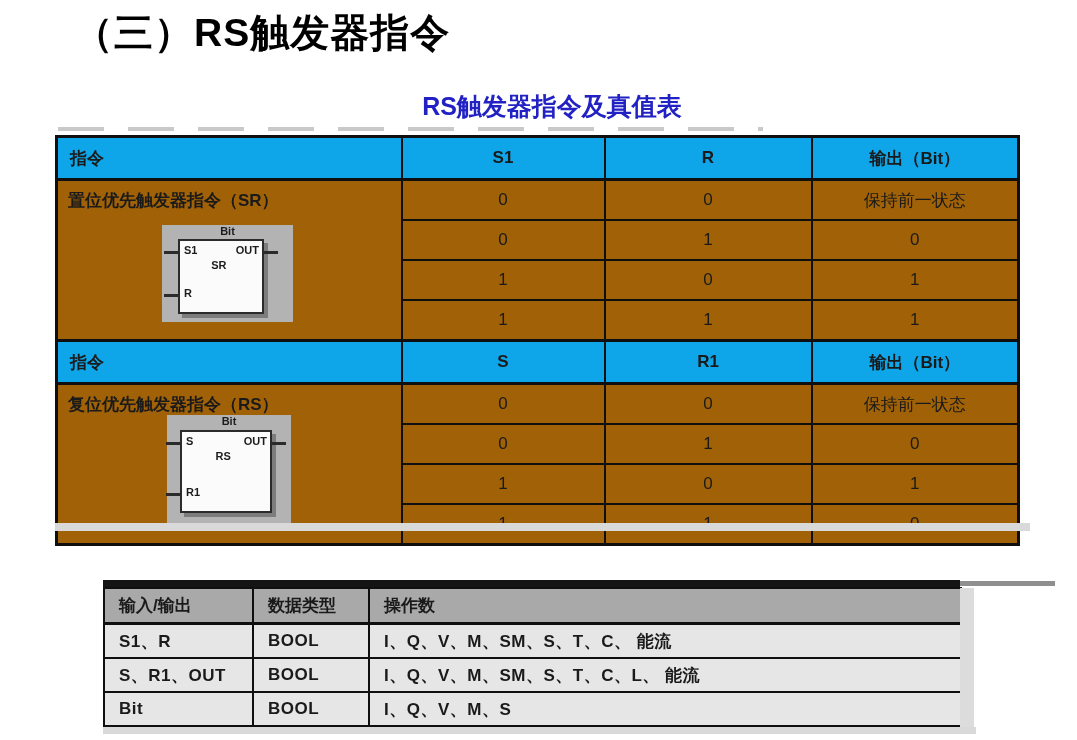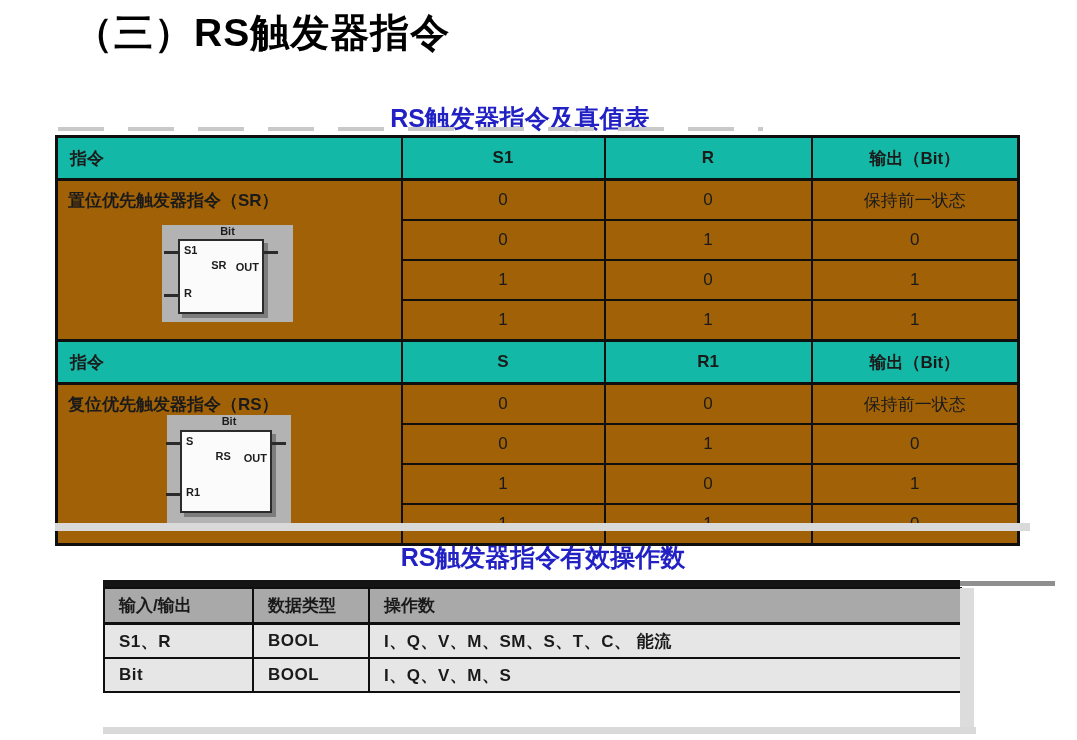--- a/index.html
+++ b/index.html
@@ -8,21 +8,21 @@
     font-family:"Liberation Sans","DejaVu Sans",sans-serif;color:#1a1a1a;
   }
   .title{
     position:absolute;left:74px;top:6px;font-size:39px;font-weight:bold;
     letter-spacing:1px;color:#000000;white-space:nowrap;
   }
   .subtitle{
     position:absolute;font-size:25px;font-weight:bold;color:#2121c4;white-space:nowrap;
     text-align:center;
   }
-  .subtitle-truth{left:0px;top:102px;width:1040px;}
+  .subtitle-truth{left:0px;top:90px;width:1040px;padding-left:32px;}
   .subtitle-operand{left:103px;top:541px;width:880px;}
 
   
   .dash-line{
     position:absolute;left:58px;top:127px;width:705px;height:4px;
     background:repeating-linear-gradient(90deg,#c9c9c9 0 46px,transparent 46px 70px);
   }
   .under-strip{position:absolute;background:#d9d9d9;}
   .strip-main{left:55px;top:523px;width:975px;height:8px;}
   .strip-bottom{left:103px;top:727px;width:873px;height:7px;}
@@ -31,21 +31,21 @@
   .topbar-ext{position:absolute;left:960px;top:581px;width:95px;height:5px;background:#8f8f8f;}
 
   
   table{border-collapse:collapse;table-layout:fixed;}
   .truth-table{position:absolute;left:55px;top:135px;width:962px;}
   .truth-table td,.truth-table th{
     border:2px solid #0f0f0f;font-size:17px;overflow:hidden;
   }
   .truth-table{border:3px solid #0f0f0f;}
   .truth-table th{
-    background:#14b8a6;font-weight:bold;text-align:center;height:38px;
+    background:#0ea5e9;font-weight:bold;text-align:center;height:38px;
     border-bottom:3px solid #0f0f0f;
   }
   .truth-table th.col-instr{text-align:left;padding-left:12px;}
   .truth-table td{background:#a16207;text-align:center;height:36px;font-weight:normal;}
   .truth-table td.instr-cell{
     text-align:left;vertical-align:top;padding:8px 6px 0 10px;position:relative;
     font-weight:bold;
   }
   .sec2-top td, .sec2-top th{border-top:3px solid #0f0f0f;}
 
@@ -58,21 +58,21 @@
     font-size:11px;font-weight:bold;color:#1c1c1c;
   }
   .fblock .inner-box{
     position:absolute;background:#fbfbfb;border:2px solid #2b2b2b;
     box-shadow:4px 4px 0 #7d7d7d;
   }
   .fblock-sr .inner-box{left:16px;top:14px;width:82px;height:71px;}
   .fblock-rs .inner-box{left:13px;top:15px;width:88px;height:79px;}
   .fblock .lbl{position:absolute;font-size:11px;font-weight:bold;color:#1c1c1c;white-space:nowrap;}
   .lbl-in1{left:4px;top:3px;}
-  .lbl-out{right:3px;top:20px;}
+  .lbl-out{right:3px;top:3px;}
   .lbl-name{left:38%;top:18px;}
   .fblock-sr .lbl-in2{left:4px;top:46px;}
   .fblock-rs .lbl-in2{left:4px;top:54px;}
   .tick{position:absolute;height:3px;width:14px;background:#2b2b2b;}
   .tick-in1{left:-16px;top:10px;}
   .fblock-sr .tick-in2{left:-16px;top:53px;}
   .fblock-rs .tick-in2{left:-16px;top:61px;}
   .tick-out{right:-16px;top:10px;}
 
   
@@ -184,21 +184,20 @@
       <tr>
         <td>1</td>
         <td>1</td>
         <td>0</td>
       </tr>
     </tbody>
   </table>
 
   <div class="under-strip strip-main"></div>
 
-  <div class="subtitle subtitle-operand">RS触发器指令有效操作数</div>
 
   <div class="topbar-bottom-table"></div>
   <div class="topbar-ext"></div>
 
   <table class="operand-table">
     <colgroup>
       <col style="width:149px">
         <col style="width:116px">
         <col style="width:592px">
     </colgroup>
@@ -207,20 +206,25 @@
         <th>输入/输出</th>
         <th>数据类型</th>
         <th>操作数</th>
       </tr>
       <tr>
         <td>S1、R</td>
         <td>BOOL</td>
         <td>I、Q、V、M、SM、S、T、C、 能流</td>
       </tr>
       <tr>
+        <td>S、R1、OUT</td>
+        <td>BOOL</td>
+        <td>I、Q、V、M、SM、S、T、C、L、 能流</td>
+      </tr>
+      <tr>
         <td>Bit</td>
         <td>BOOL</td>
         <td>I、Q、V、M、S</td>
       </tr>
     </tbody>
   </table>
 
   <div class="under-strip strip-bottom"></div>
   <div class="strip-bottom-right"></div>
 

